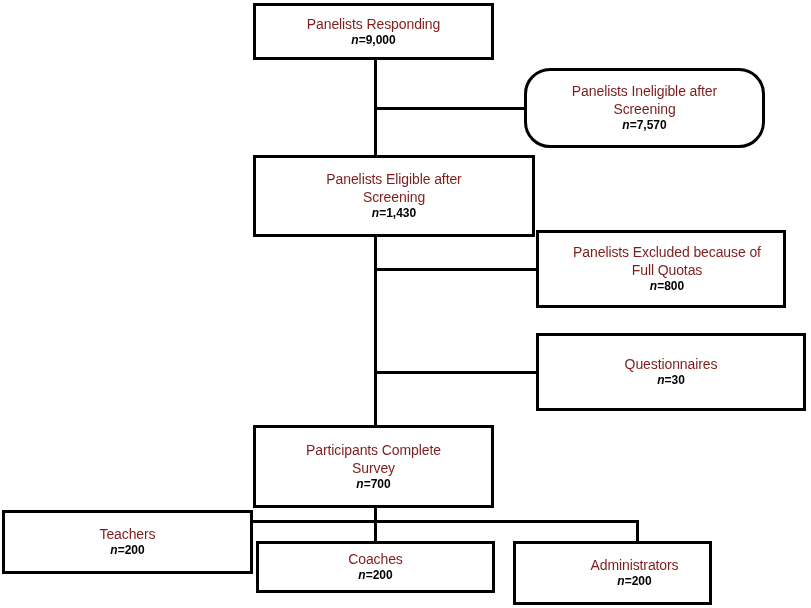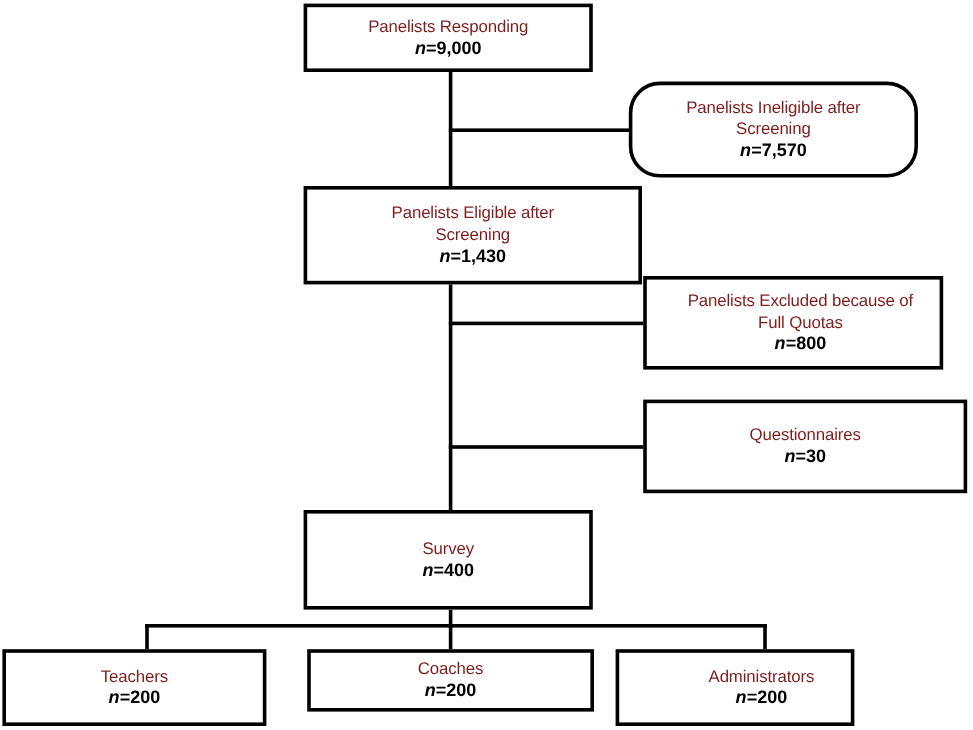--- a/index.html
+++ b/index.html
@@ -31,21 +31,21 @@
   }
   .node .line {
     font-size: 14px;
     font-weight: normal;
     color: #7f1d1d;
     line-height: 1.30;
     letter-spacing: -0.1px;
     white-space: nowrap;
   }
   .node .count {
-    font-size: 15px;
+    font-size: 12px;
     font-weight: bold;
     color: #000000;
     line-height: 1.30;
     white-space: nowrap;
   }
   .node .count .n {
     font-style: italic;
   }
   .conn {
     position: absolute;
@@ -98,25 +98,26 @@
     <div class="line">Full Quotas</div>
     <div class="count"><span class="n">n</span><span>=800</span></div>
   </div>
 
   <div class="node" style="left:536px; top:333px; width:270px; height:78px;">
     <div class="line">Questionnaires</div>
     <div class="count"><span class="n">n</span><span>=30</span></div>
   </div>
 
   <div class="node" style="left:253px; top:425px; width:241px; height:83px;">
+    <div class="line">Participants Complete</div>
     <div class="line">Survey</div>
-    <div class="count"><span class="n">n</span><span>=400</span></div>
+    <div class="count"><span class="n">n</span><span>=700</span></div>
   </div>
 
-  <div class="node" style="left:2px; top:541px; width:220px; height:64px;">
+  <div class="node" style="left:2px; top:510px; width:251px; height:64px;">
     <div class="line">Teachers</div>
     <div class="count"><span class="n">n</span><span>=200</span></div>
   </div>
 
   <div class="node" style="left:256px; top:541px; width:239px; height:52px;">
     <div class="line">Coaches</div>
     <div class="count"><span class="n">n</span><span>=200</span></div>
   </div>
 
   <div class="node" style="left:513px; top:541px; width:199px; height:64px;padding-left:44px;">

